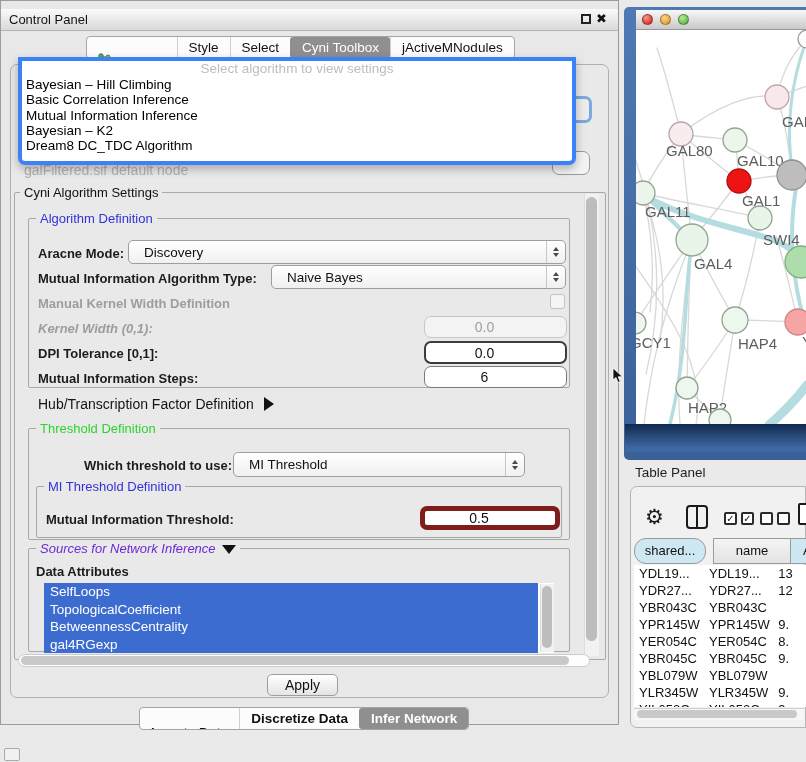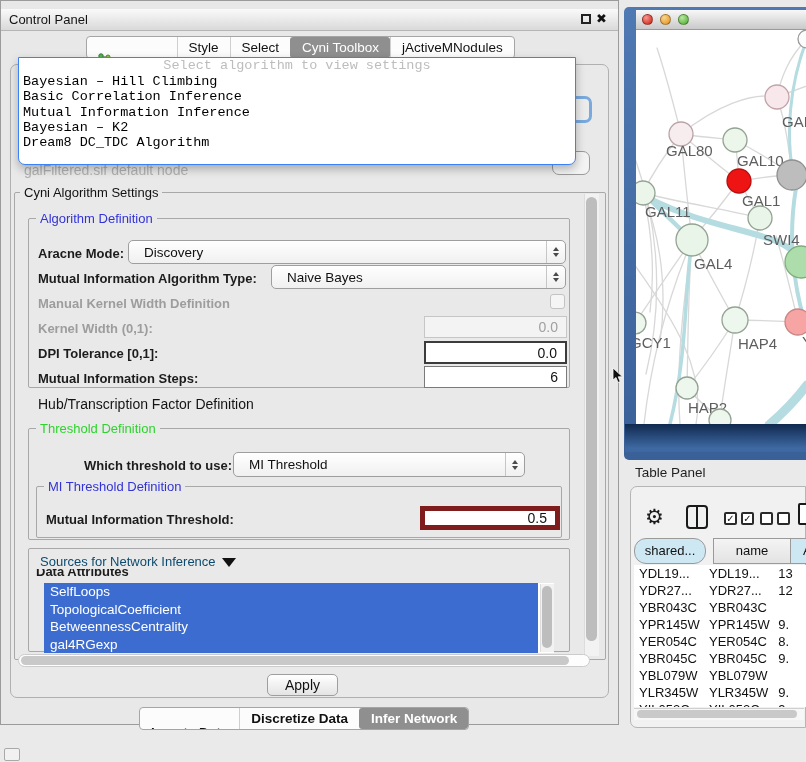--- a/index.html
+++ b/index.html
@@ -22,48 +22,48 @@
   .tab.selected { background:#8f8f8f; color:#fff; border-radius:3px; border-left-color:transparent; }
 
   #outer-panel { left:10px; top:64px; width:599px; height:634px; background:#e9e9e9; border:1px solid #b0b0b0; border-radius:7px; }
 
   
   #frag-blue { left:552px; top:96px; width:40px; height:27px; border:3px solid #79a9dd; border-radius:7px; background:#ececec; z-index:2; }
   #frag-gray { left:552px; top:151px; width:38px; height:24px; border:1px solid #9a9a9a; border-radius:7px; background:#f3f3f3; z-index:2; }
   #bg-combo-text { left:24px; top:162px; font-size:14px; color:#b0b0b0; z-index:2; white-space:nowrap; }
 
   
-  #algo-dropdown { left:18px; top:57px; width:558px; height:108px; background:#fff; border:1px solid #3b82f6; border-radius:0 0 7px 7px; box-shadow:0 4px 10px rgba(0,0,0,0.28); z-index:5;font-family:Liberation Mono, monospace; }
+  #algo-dropdown { left:18px; top:57px; width:558px; height:108px; background:#fff; border:4px solid #3b82f6; border-radius:0 0 7px 7px; box-shadow:0 4px 10px rgba(0,0,0,0.28); z-index:5; }
   #algo-dropdown .placeholder { height:16px; text-align:center; color:#bdbdbd; font-size:13.5px; line-height:16px; }
   #algo-dropdown .item { height:15.3px; line-height:15.3px; font-size:13.5px; padding-left:4px; color:#000; }
   #algo-dropdown .item.bold { font-weight:bold; }
 
   
   .fieldset { position:absolute; border:1px solid #a8a8a8; border-radius:2px; }
   .legend { position:absolute; background:#e9e9e9; padding:0 4px; font-size:13px; white-space:nowrap; z-index:1; }
   .legend.blue { color:#3232d8; }
   .legend.green { color:#2ed32e; }
 
   .flabel { position:absolute; font-size:13px; font-weight:bold; color:#1c1c1c; white-space:nowrap; }
   .flabel.dis { color:#9d9d9d; }
 
   .combo { position:absolute; display:flex; align-items:center; background:linear-gradient(#ffffff,#f0f0f0); border:1px solid #9e9e9e; border-radius:5px; font-size:13.5px; padding-left:15px; }
   .combo .stepper { margin-left:auto; width:19px; align-self:stretch; border-left:1px solid #c6c6c6; display:flex; flex-direction:column; align-items:center; justify-content:center; gap:2px; }
   .combo .up { width:0; height:0; border-left:3.5px solid transparent; border-right:3.5px solid transparent; border-bottom:4px solid #4a4a4a; }
   .combo .down { width:0; height:0; border-left:3.5px solid transparent; border-right:3.5px solid transparent; border-top:4px solid #4a4a4a; }
 
-  .field { position:absolute; display:flex; align-items:center; justify-content:flex-end; padding-right:8px; font-size:14px; background:#fff; }
+  .field { position:absolute; display:flex; align-items:center; justify-content:center; padding-right:22px; font-size:14px; background:#fff;border-radius:7px; }
   .field.dis { background:#f3f3f3; border:1px solid #c6c6c6; color:#a0a0a0; }
   .field.dark { border:2px solid #3c3c3c; }
   .field.norm { border:1px solid #7a7a7a; }
   .field.thin { border:5px solid #7f1d1d; }
 
   #kernel-check { left:550px; top:294px; width:15px; height:15px; border:1px solid #c3c3c3; border-radius:3px; background:#f5f5f5; }
 
-  #hub-row { left:38px; top:396px; display:flex; align-items:center; gap:10px; font-size:14px; color:#141414;flex-direction:column; }
+  #hub-row { left:38px; top:396px; display:flex; align-items:center; gap:10px; font-size:14px; color:#141414; }
   .tri-right { width:0; height:0; border-top:7px solid transparent; border-bottom:7px solid transparent; border-left:10px solid #111; }
   .tri-down { width:0; height:0; border-left:7px solid transparent; border-right:7px solid transparent; border-top:9px solid #111; display:inline-block; margin-left:6px; vertical-align:middle; }
 
   
   .vtrack { position:absolute; background:#f2f2f2; border-left:1px solid #dcdcdc; }
   .vthumb { position:absolute; background:#bdbdbd; border-radius:6px; }
   .htrack { position:absolute; background:#fdfdfd; border:1px solid #cccccc; border-radius:7px; }
   .hthumb { position:absolute; background:#c9c9c9; border-radius:5px; }
 
   
@@ -183,21 +183,21 @@
   <span>Naive Bayes</span>
   <span class="stepper">
       <span class="up"></span>
       <span class="down"></span>
     </span>
 </div>
 
 <span class="flabel dis" style="left:38px; top:296px;">Manual Kernel Width Definition</span>
 <span class="abs" id="kernel-check"></span>
 
-<span class="flabel dis" style="left:38px; top:321px;">Kernel Width (0,1):</span>
+<span class="flabel dis" style="left:38px; top:321px;font-style:italic;">Kernel Width (0,1):</span>
 <div class="field dis" style="left:424px; top:316px; width:143px; height:22px;">
     <span>0.0</span>
   </div>
 
 <span class="flabel" style="left:38px; top:346px;">DPI Tolerance [0,1]:</span>
 <div class="field dark" style="left:424px; top:341px; width:143px; height:23px;">
     <span>0.0</span>
   </div>
 
 <span class="flabel" style="left:38px; top:371px;">Mutual Information Steps:</span>
@@ -223,21 +223,21 @@
 </div>
 
 <div class="fieldset" style="left:36px; top:486px; width:526px; height:52px;"></div>
 <span class="legend blue" style="left:44px; top:479px;">MI Threshold Definition</span>
 <span class="flabel" style="left:46px; top:512px;">Mutual Information Threshold:</span>
 <div class="field thin" style="left:420px; top:506px; width:140px; height:24px;">
     <span>0.5</span>
   </div>
 
 <div class="fieldset" style="left:28px; top:548px; width:542px; height:104px;"></div>
-<span class="legend" style="left:36px; top:554px; color:#0c4a6e;"><span>Sources for Network Inference</span><span class="tri-down"></span></span>
+<span class="legend" style="left:36px; top:541px; color:#6d28d9;font-style:italic;"><span>Sources for Network Inference</span><span class="tri-down"></span></span>
 <span class="flabel" style="left:36px; top:564px;">Data Attributes</span>
 
 <div class="abs" id="attr-list">
   <div class="attr-item">SelfLoops</div>
   <div class="attr-item">TopologicalCoefficient</div>
   <div class="attr-item">BetweennessCentrality</div>
   <div class="attr-item">gal4RGexp</div>
 </div>
 <div class="abs vtrack" id="attr-vtrack"></div>
 <div class="abs vthumb" id="attr-vthumb"></div>

